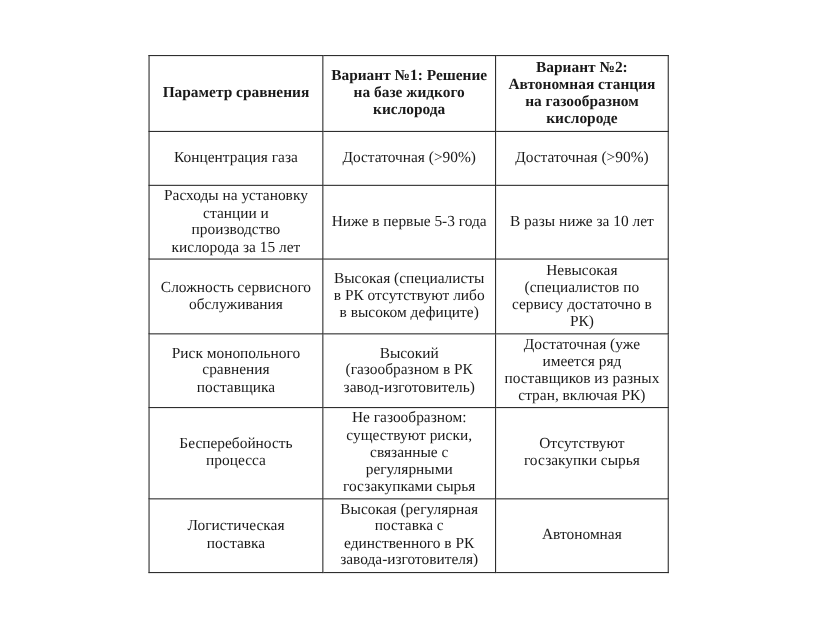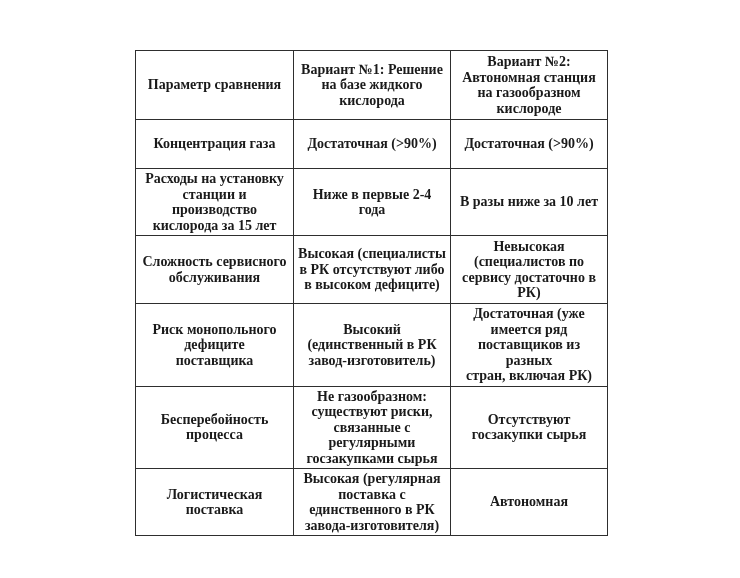--- a/index.html
+++ b/index.html
@@ -39,22 +39,22 @@
     vertical-align: middle;
     padding: 2px 4px;
     font-size: 14px;
     line-height: 15.5px;
     color: #1a1a1a;
     white-space: pre-line;
     overflow: hidden;
   }
 
   table.comparison thead th { font-weight: bold; }
-  table.comparison tbody th { font-weight: bold; text-align: center; }
-  table.comparison tbody td { font-weight: bold; }
+  table.comparison tbody th { font-weight: normal; text-align: center; }
+  table.comparison tbody td { font-weight: normal; }
 
   thead tr            { height: 69px; }
   tbody tr:nth-child(1) { height: 49px; }
   tbody tr:nth-child(2) { height: 65px; }
   tbody tr:nth-child(3) { height: 68px; }
   tbody tr:nth-child(4) { height: 63px; }
   tbody tr:nth-child(5) { height: 82px; }
   tbody tr:nth-child(6) { height: 62px; }
 </style>
 </head>
@@ -83,40 +83,40 @@
       <tr>
         <th>Концентрация газа</th>
         <td>Достаточная (&gt;90%)</td>
         <td>Достаточная (&gt;90%)</td>
       </tr>
       <tr>
         <th>Расходы на установку
 станции и
 производство
 кислорода за 15 лет</th>
-        <td>Ниже в первые 2-4 года</td>
+        <td>Ниже в первые 5-3 года</td>
         <td>В разы ниже за 10 лет</td>
       </tr>
       <tr>
         <th>Сложность сервисного
 обслуживания</th>
         <td>Высокая (специалисты
 в РК отсутствуют либо
 в высоком дефиците)</td>
         <td>Невысокая
 (специалистов по
 сервису достаточно в
 РК)</td>
       </tr>
       <tr>
         <th>Риск монопольного
-дефиците
+сравнения
 поставщика</th>
         <td>Высокий
-(единственный в РК
+(газообразном в РК
 завод-изготовитель)</td>
         <td>Достаточная (уже
 имеется ряд
 поставщиков из разных
 стран, включая РК)</td>
       </tr>
       <tr>
         <th>Бесперебойность
 процесса</th>
         <td>Не газообразном:

